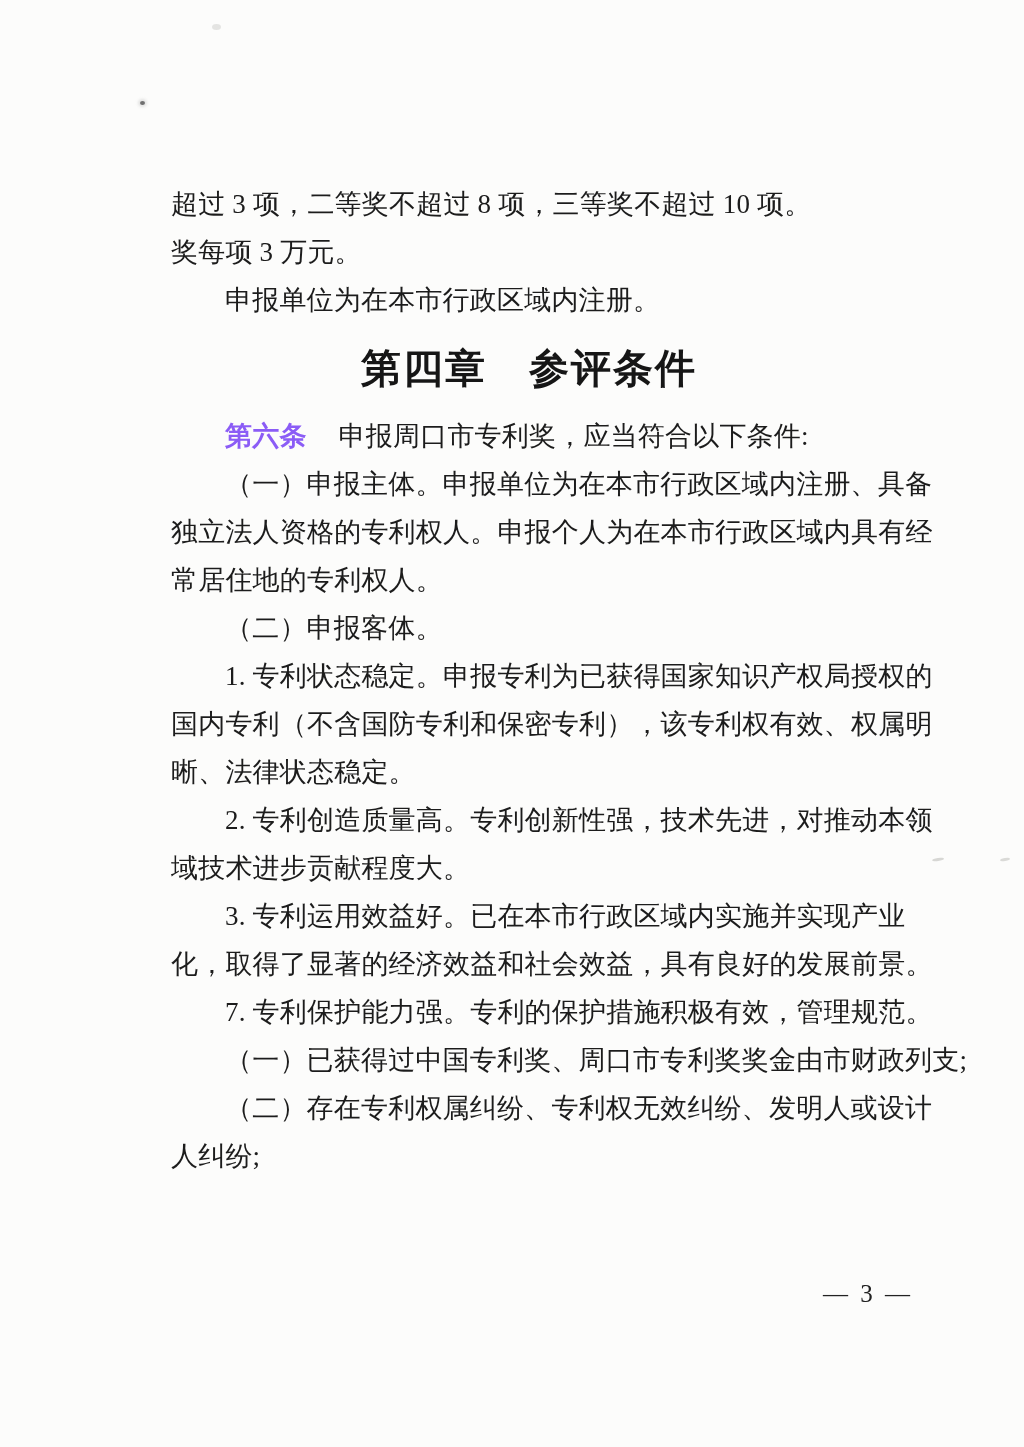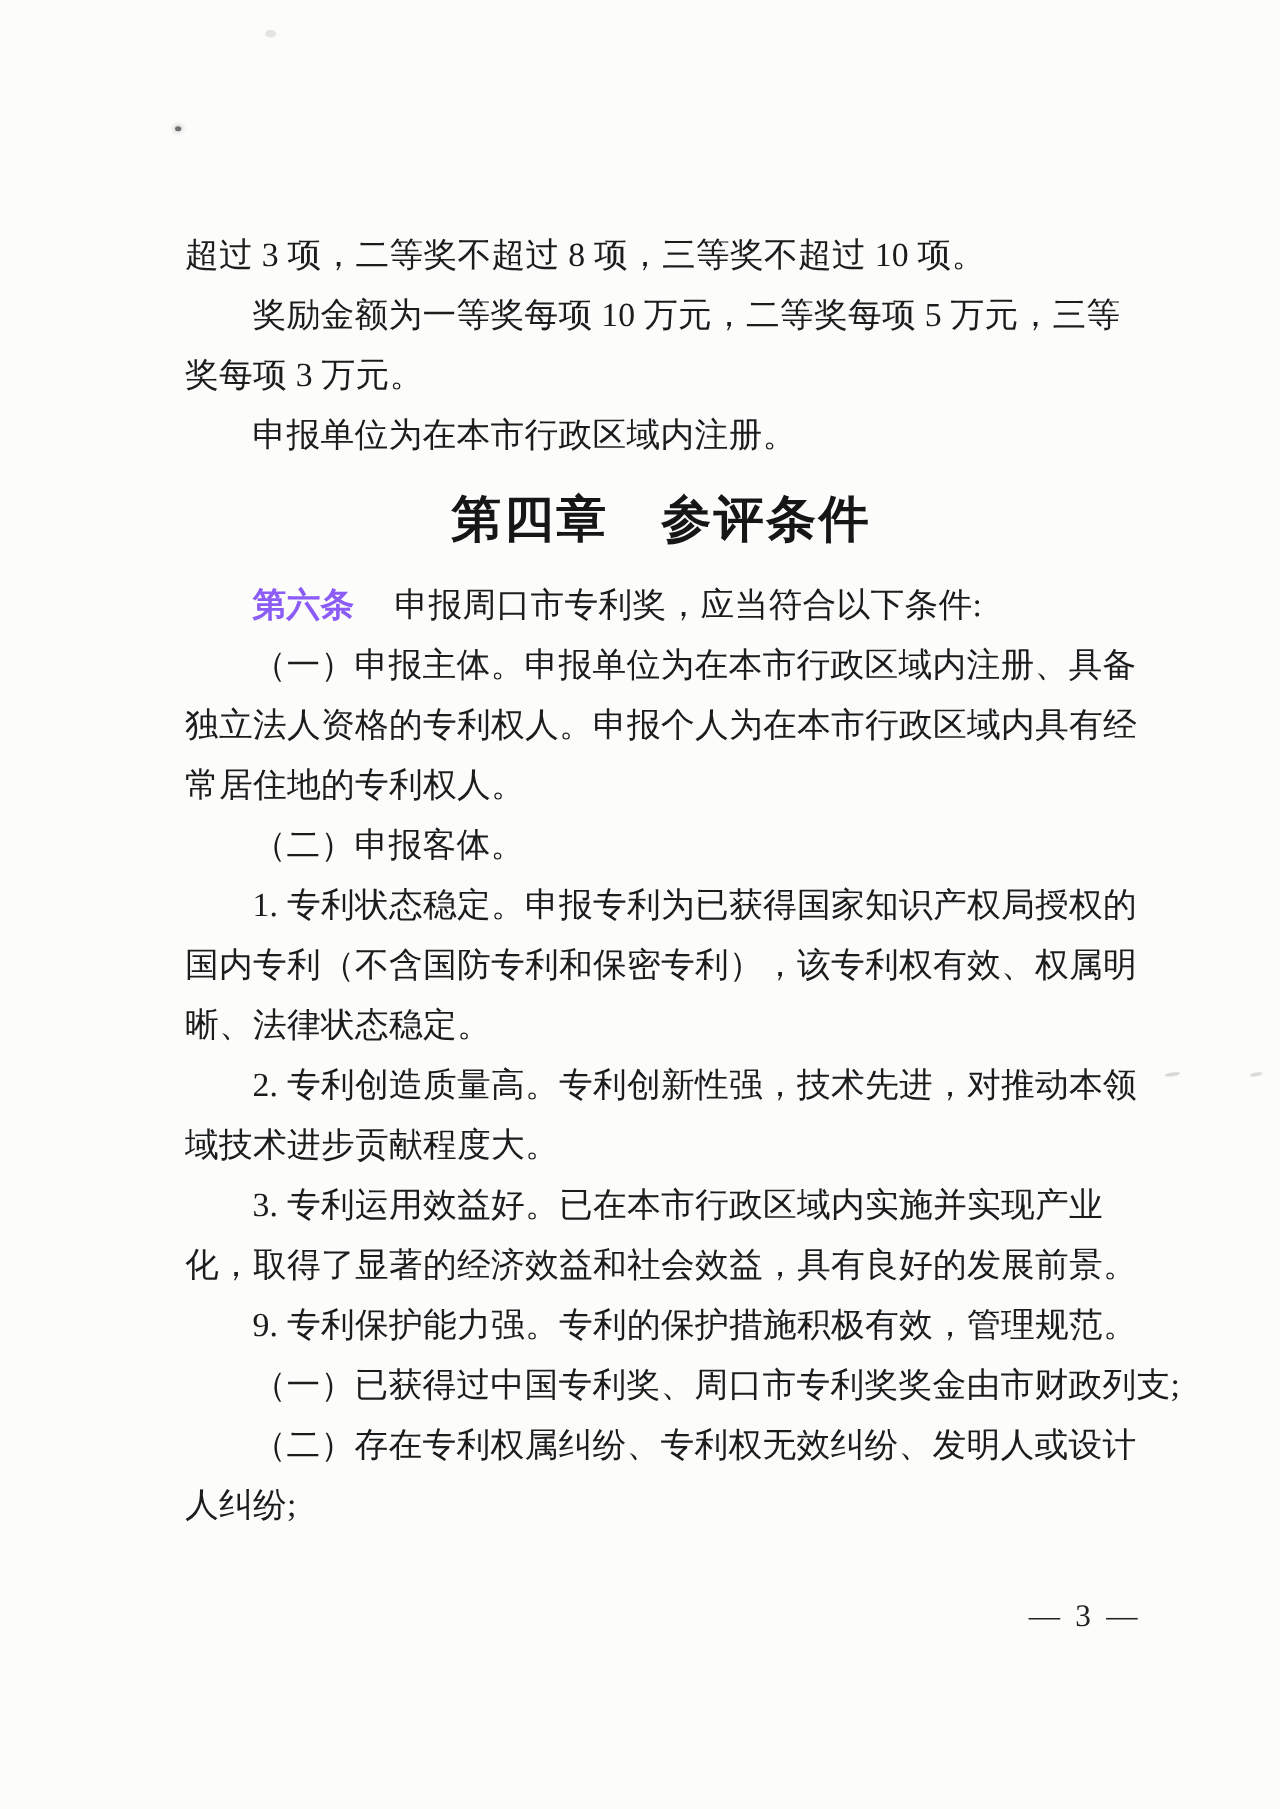--- a/index.html
+++ b/index.html
@@ -19,20 +19,21 @@
     position: absolute;
     left: 148px; top: 180px;
     width: 762px;
     font-size: 27px;
     letter-spacing: 0.2px;
   }
   .line {
     height: 48px;
     line-height: 48px;
     white-space: nowrap;
+    margin-left: 23px;
   }
   .indent { padding-left: 54px; }
   .heading {
     font-family: "Liberation Sans", "DejaVu Sans", sans-serif;
     font-weight: 700;
     font-size: 40px;
     letter-spacing: 2px;
     text-align: center;
     height: 48px;
     line-height: 48px;
@@ -71,21 +72,20 @@
 <div class="page">
 
   <div class="speck s1"></div>
   <div class="speck s2"></div>
   <div class="speck s3"></div>
   <div class="speck s4"></div>
 
   <div class="doc">
 
     <div class="line">超过 3 项，二等奖不超过 8 项，三等奖不超过 10 项。</div>
-    <div class="line indent">奖励金额为一等奖每项 10 万元，二等奖每项 5 万元，三等</div>
     <div class="line">奖每项 3 万元。</div>
     <div class="line indent">申报单位为在本市行政区域内注册。</div>
 
     <div class="heading">第四章　参评条件</div>
 
     <div class="line indent"><span class="article-label">第六条</span><span class="article-rest">申报周口市专利奖，应当符合以下条件:</span></div>
 
     <div class="line indent">（一）申报主体。申报单位为在本市行政区域内注册、具备</div>
     <div class="line">独立法人资格的专利权人。申报个人为在本市行政区域内具有经</div>
     <div class="line">常居住地的专利权人。</div>
@@ -94,21 +94,21 @@
     <div class="line indent">1. 专利状态稳定。申报专利为已获得国家知识产权局授权的</div>
     <div class="line">国内专利（不含国防专利和保密专利），该专利权有效、权属明</div>
     <div class="line">晰、法律状态稳定。</div>
 
     <div class="line indent">2. 专利创造质量高。专利创新性强，技术先进，对推动本领</div>
     <div class="line">域技术进步贡献程度大。</div>
 
     <div class="line indent">3. 专利运用效益好。已在本市行政区域内实施并实现产业</div>
     <div class="line">化，取得了显著的经济效益和社会效益，具有良好的发展前景。</div>
 
-    <div class="line indent">9. 专利保护能力强。专利的保护措施积极有效，管理规范。</div>
+    <div class="line indent">7. 专利保护能力强。专利的保护措施积极有效，管理规范。</div>
 
 
     <div class="line indent">（一）已获得过中国专利奖、周口市专利奖奖金由市财政列支;</div>
     <div class="line indent">（二）存在专利权属纠纷、专利权无效纠纷、发明人或设计</div>
     <div class="line">人纠纷;</div>
 
   </div>
 
   <div class="pagenum">— 3 —</div>
 

